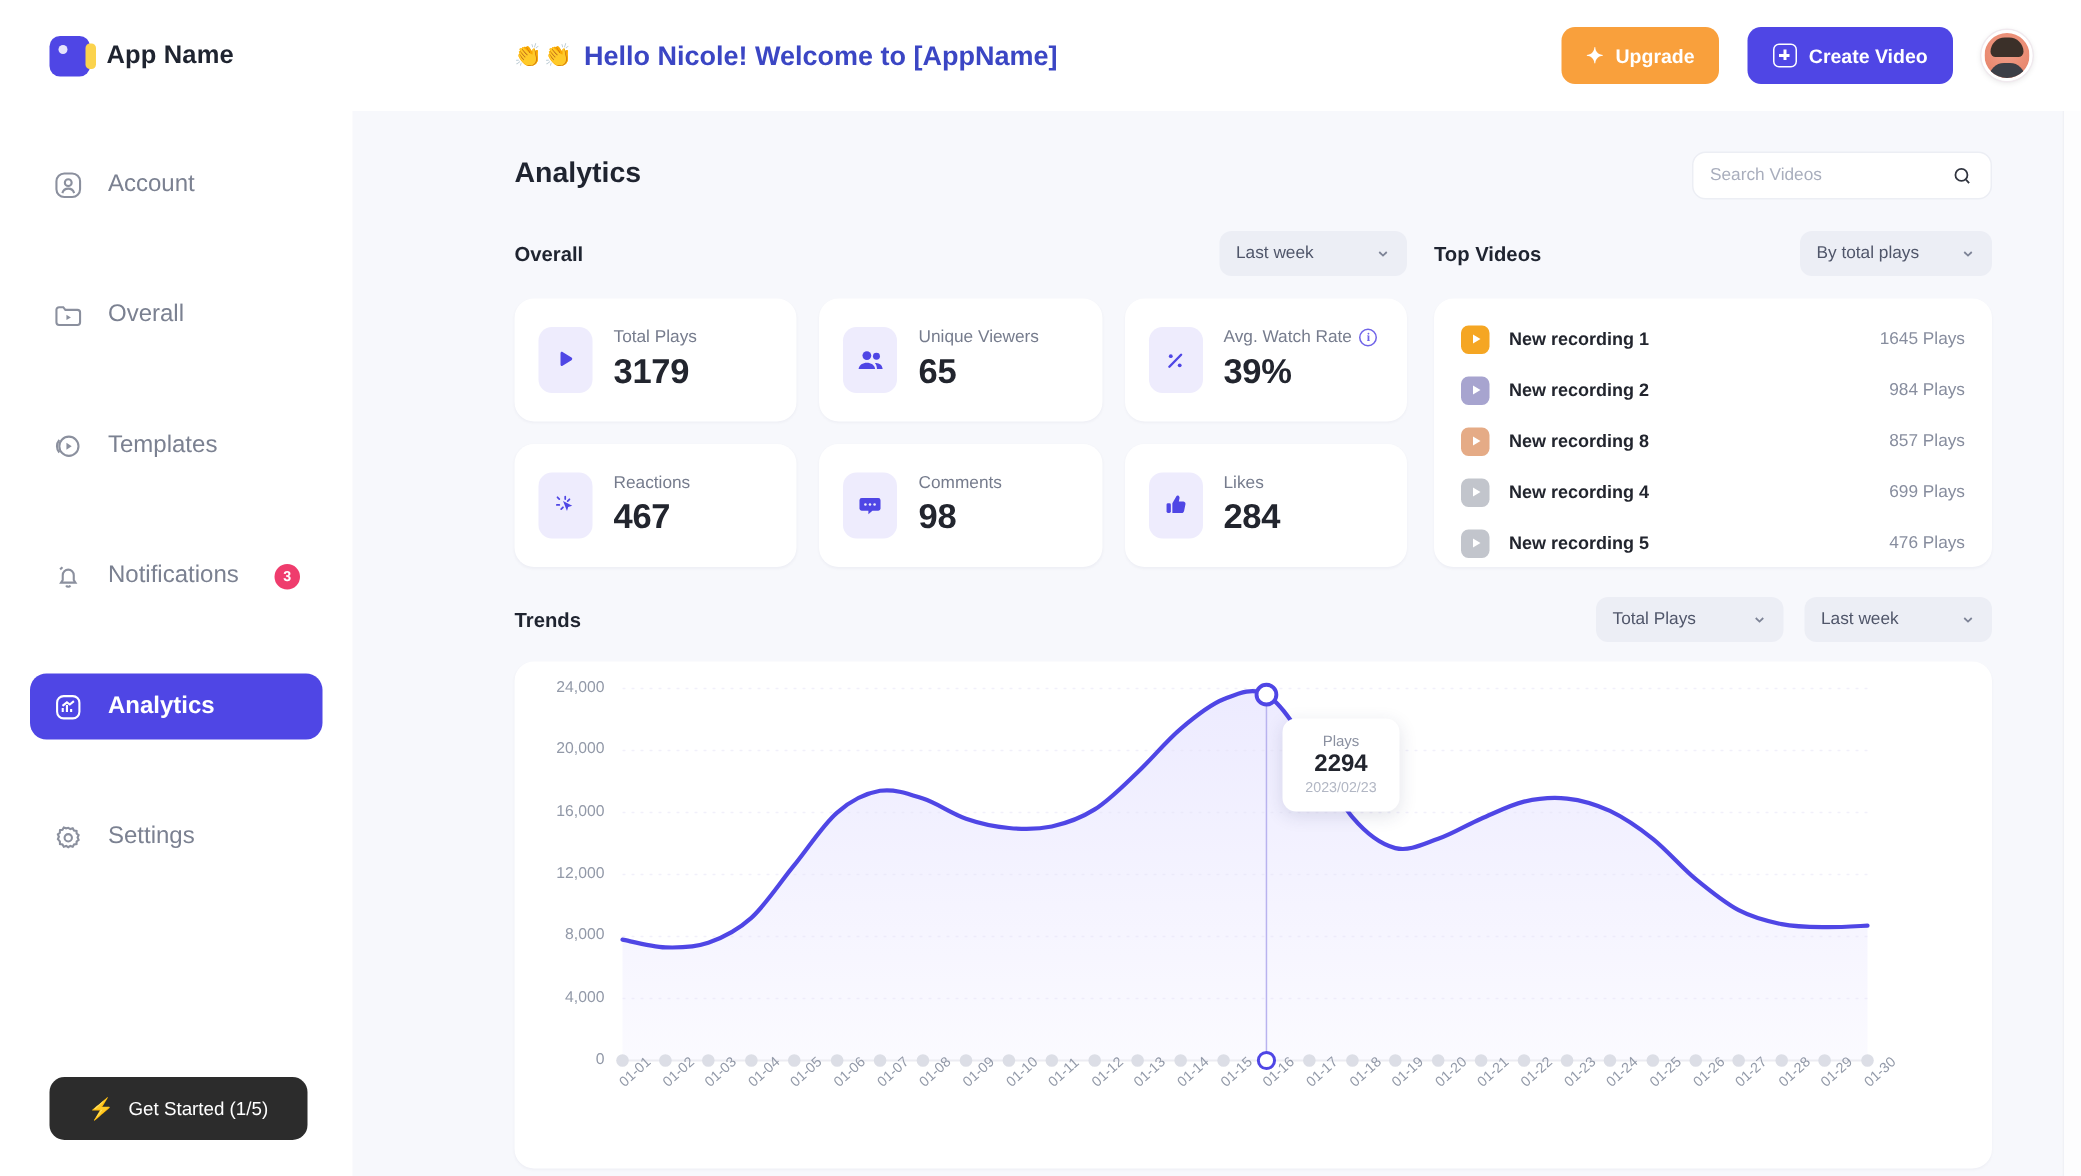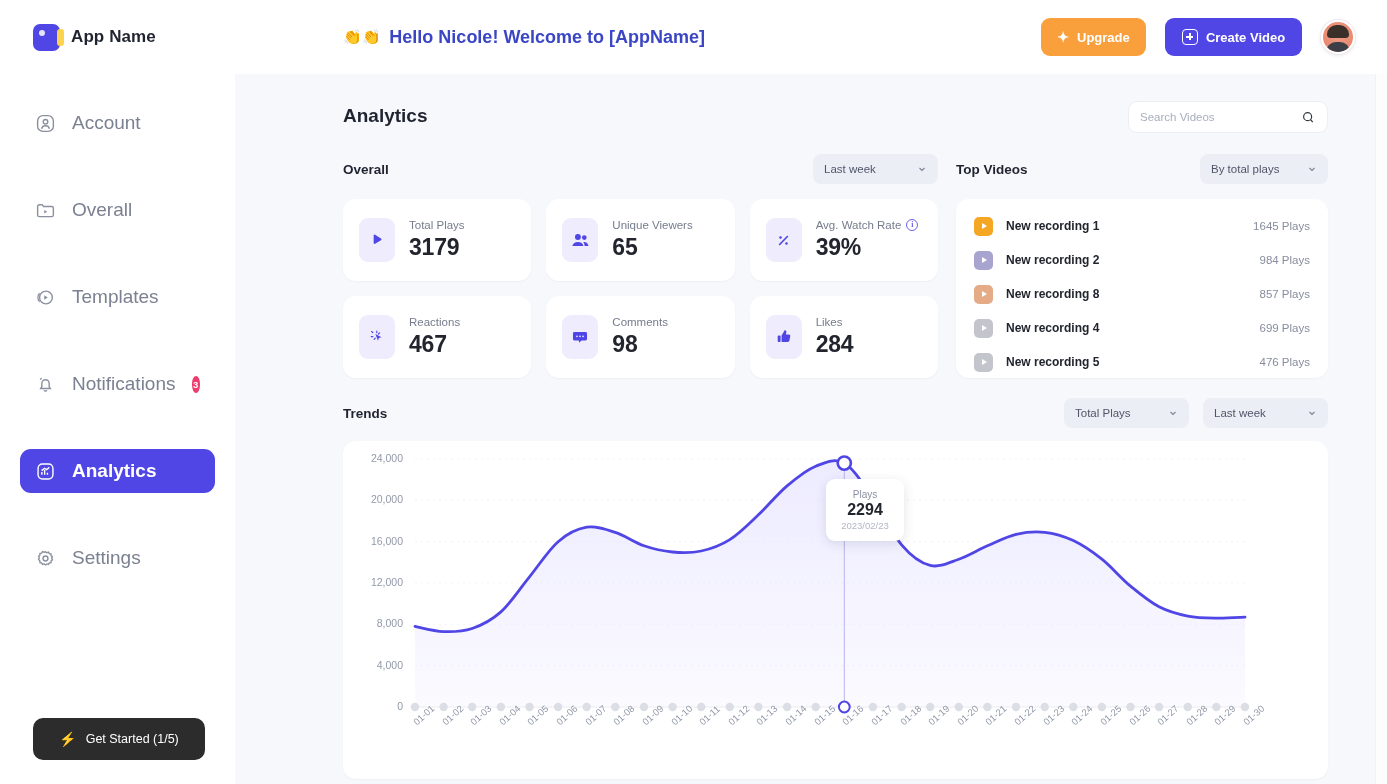--- a/index.html
+++ b/index.html
@@ -158,21 +158,21 @@
     display: flex;
     align-items: center;
     gap: 16px;
     padding: 0 15px;
     cursor: pointer;
     position: relative;
     margin-bottom: 0;
   }
   .nav-spacer { height: 43px; }
   .nav-item .nav-label {
-    font-size: 19px;
+    font-size: 16px;
     color: #7b8191;
   }
   .nav-item.active { background: #4f46e5; }
   .nav-item.active .nav-label { color: #ffffff; font-weight: bold; }
   .nav-icon { width: 21px; height: 21px; flex: 0 0 21px; color: #8b909e; }
   .nav-item.active .nav-icon { color: #ffffff; }
   .nav-icon svg { width: 21px; height: 21px; display: block; }
   .badge {
     margin-left: auto;
     width: 17px; height: 17px;
@@ -831,21 +831,21 @@
                 <div class="xlab" style="left: 669.034px; top: 278px;">01-22</div>
                 <div class="xlab" style="left: 697.655px; top: 278px;">01-23</div>
                 <div class="xlab" style="left: 726.276px; top: 278px;">01-24</div>
                 <div class="xlab" style="left: 754.897px; top: 278px;">01-25</div>
                 <div class="xlab" style="left: 783.517px; top: 278px;">01-26</div>
                 <div class="xlab" style="left: 812.138px; top: 278px;">01-27</div>
                 <div class="xlab" style="left: 840.759px; top: 278px;">01-28</div>
                 <div class="xlab" style="left: 869.379px; top: 278px;">01-29</div>
                 <div class="xlab" style="left: 898px; top: 278px;">01-30</div>
               </div>
-            <div class="tooltip" id="tooltip" style="left: 483px; top: 38.1333px;">
+            <div class="tooltip" id="tooltip" style="left: 512px; top: 38.1333px;">
               <span class="tt-label">Plays</span>
               <span class="tt-value">2294</span>
               <span class="tt-date">2023/02/23</span>
             </div>
           </div>
         </div>
 
       </div>
     </div>
   </div>

